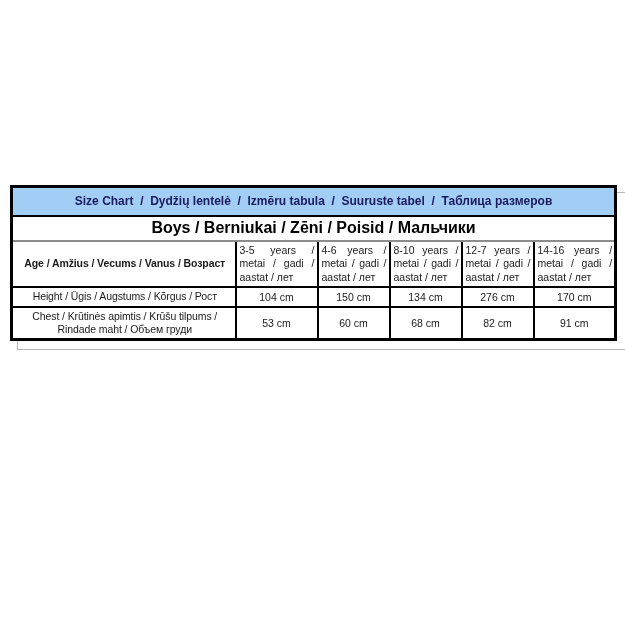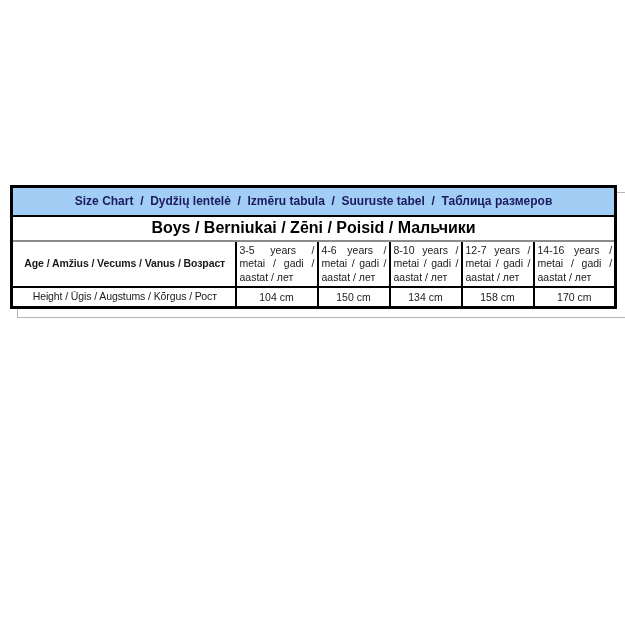--- a/index.html
+++ b/index.html
@@ -114,23 +114,31 @@
           <td class="grid age-cell">8-10 years / metai / gadi / aastat / лет</td>
           <td class="grid age-cell">12-7 years / metai / gadi / aastat / лет</td>
           <td class="grid age-cell">14-16 years / metai / gadi / aastat / лет</td>
         </tr>
 
         <tr class="r-h27">
           <td class="grid label-cell">Height / Ūgis / Augstums / Kõrgus / Рост</td>
           <td class="grid value-cell">104 cm</td>
           <td class="grid value-cell">150 cm</td>
           <td class="grid value-cell">134 cm</td>
-          <td class="grid value-cell">158 cm</td>
+          <td class="grid value-cell">276 cm</td>
           <td class="grid value-cell">170 cm</td>
         </tr>
 
+        <tr class="r-h31">
+          <td class="grid label-cell">Chest / Krūtinės apimtis / Krūšu tilpums / Rindade maht / Объем груди</td>
+          <td class="grid value-cell">53 cm</td>
+          <td class="grid value-cell">60 cm</td>
+          <td class="grid value-cell">68 cm</td>
+          <td class="grid value-cell">82 cm</td>
+          <td class="grid value-cell">91 cm</td>
+        </tr>
 
 
 
       </tbody>
     </table>
   </div>
 </div>
 
 </body></html>

